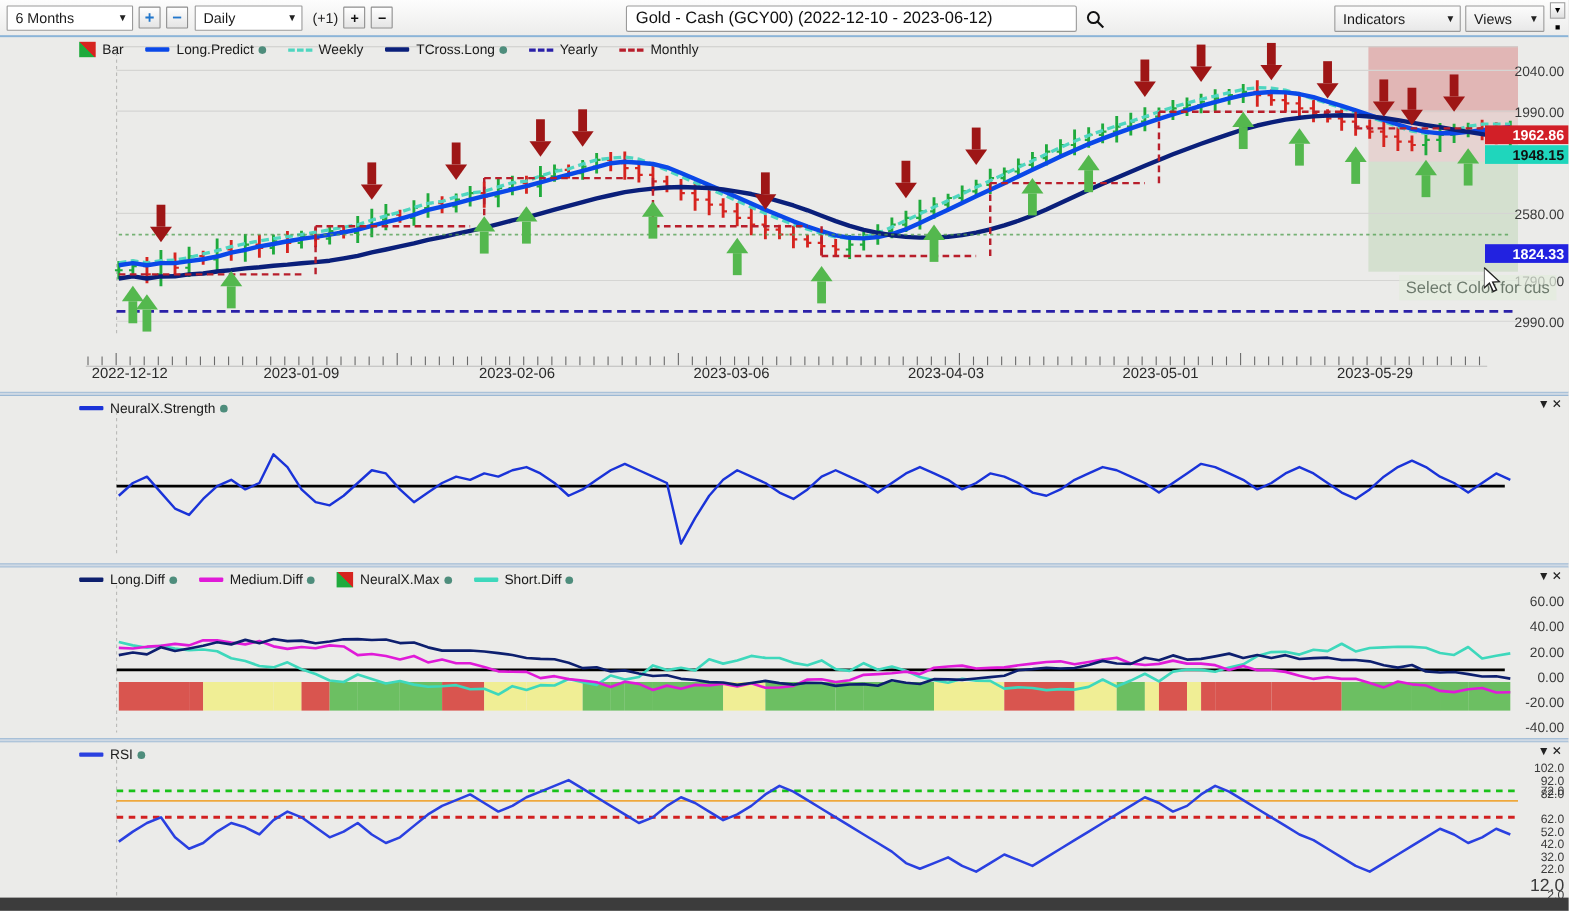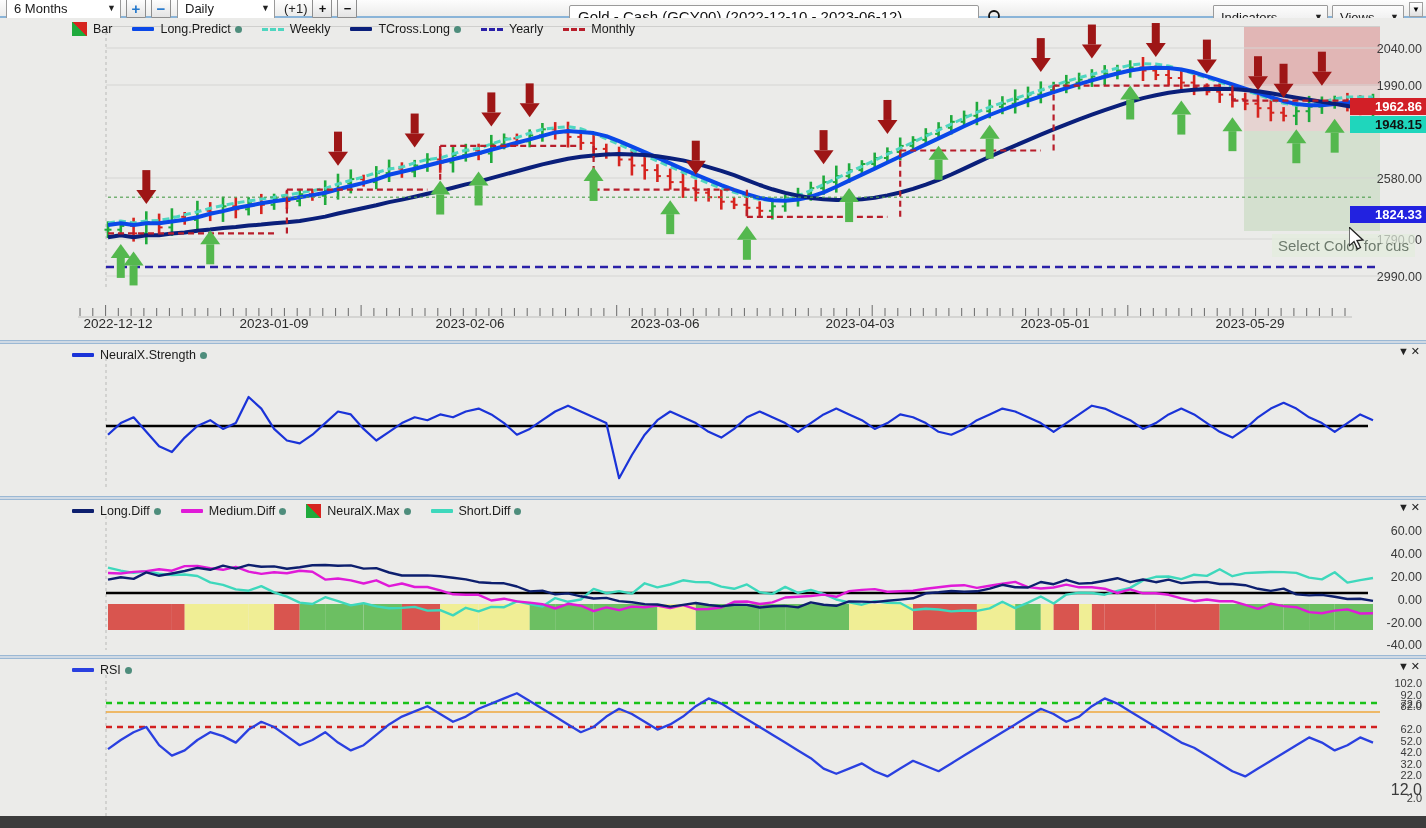--- a/index.html
+++ b/index.html
@@ -4,21 +4,21 @@
 <style>
   * { box-sizing: border-box; margin: 0; padding: 0; }
   html, body {
     width: 1426px; height: 828px;
     font-family: "Liberation Sans", sans-serif;
     background: #e9e9e7;
     overflow: hidden;
   }
   
   #toolbar {
-    height: 18px; width: 1426px;
+    height: 34px; width: 1426px;
     background: linear-gradient(#fdfdfd, #ececeb);
     display: flex; align-items: center;
     border-bottom: 2px solid #8ab4d8;
     position: relative;
   }
   .tb-select {
     height: 23px; border: 1px solid #9a9a9a; background: #fff;
     display: flex; align-items: center; justify-content: space-between;
     font-size: 13px; color: #1a1a1a; padding: 0 4px 0 7px; margin-left: 6px;
     border-radius: 1px;

